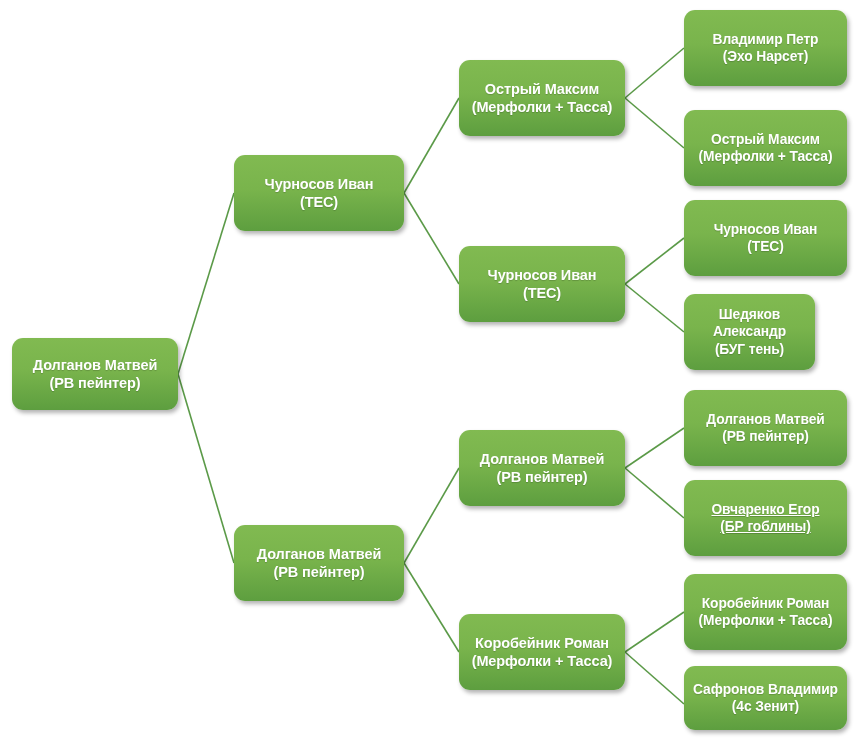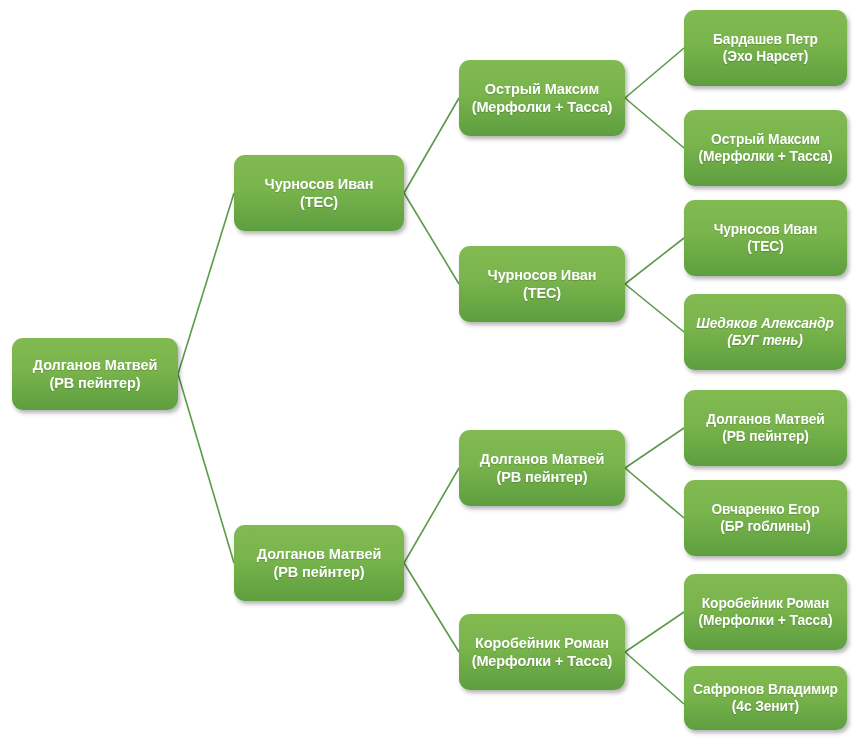--- a/index.html
+++ b/index.html
@@ -100,45 +100,45 @@
     <span class="label">Долганов Матвей
 (РВ пейнтер)</span>
   </div>
 
   <div class="node lvl2" style="left: 459px; top: 614px; width: 166px; height: 76px;">
     <span class="label">Коробейник Роман
 (Мерфолки + Тасса)</span>
   </div>
 
   <div class="node lvl3" style="left: 684px; top: 10px; width: 163px; height: 76px;">
-    <span class="label">Бардашев Петр
+    <span class="label">Владимир Петр
 (Эхо Нарсет)</span>
   </div>
 
   <div class="node lvl3" style="left: 684px; top: 110px; width: 163px; height: 76px;">
     <span class="label">Острый Максим
 (Мерфолки + Тасса)</span>
   </div>
 
   <div class="node lvl3" style="left: 684px; top: 200px; width: 163px; height: 76px;">
     <span class="label">Чурносов Иван
 (ТЕС)</span>
   </div>
 
-  <div class="node lvl3" style="left: 684px; top: 294px; width: 162px; height: 76px; font-style: italic;">
+  <div class="node lvl3" style="left: 684px; top: 294px; width: 131px; height: 76px;">
     <span class="label">Шедяков Александр
 (БУГ тень)</span>
   </div>
 
   <div class="node lvl3" style="left: 684px; top: 390px; width: 163px; height: 76px;">
     <span class="label">Долганов Матвей
 (РВ пейнтер)</span>
   </div>
 
-  <div class="node lvl3" style="left: 684px; top: 480px; width: 163px; height: 76px;">
+  <div class="node lvl3" style="left: 684px; top: 480px; width: 163px; height: 76px; text-decoration: underline;">
     <span class="label">Овчаренко Егор
 (БР гоблины)</span>
   </div>
 
   <div class="node lvl3" style="left: 684px; top: 574px; width: 163px; height: 76px;">
     <span class="label">Коробейник Роман
 (Мерфолки + Тасса)</span>
   </div>
 
   <div class="node lvl3" style="left: 684px; top: 666px; width: 163px; height: 64px;">

